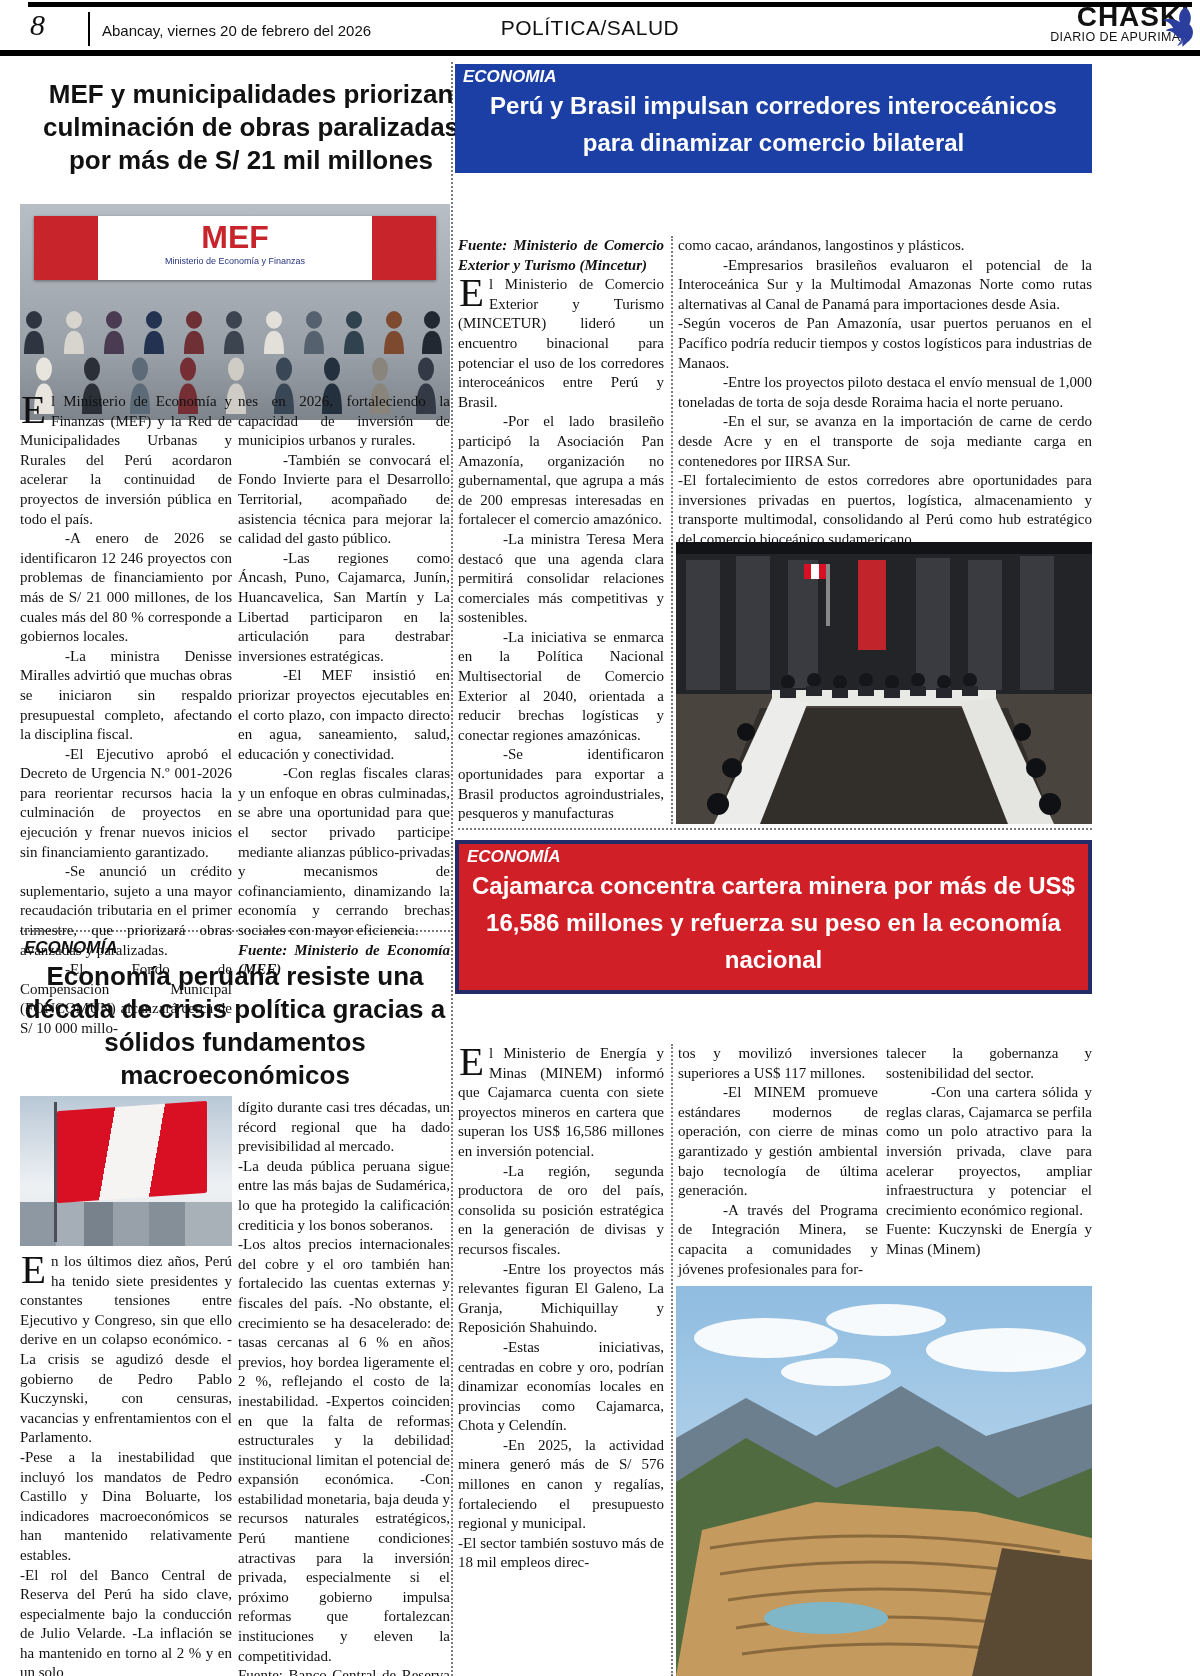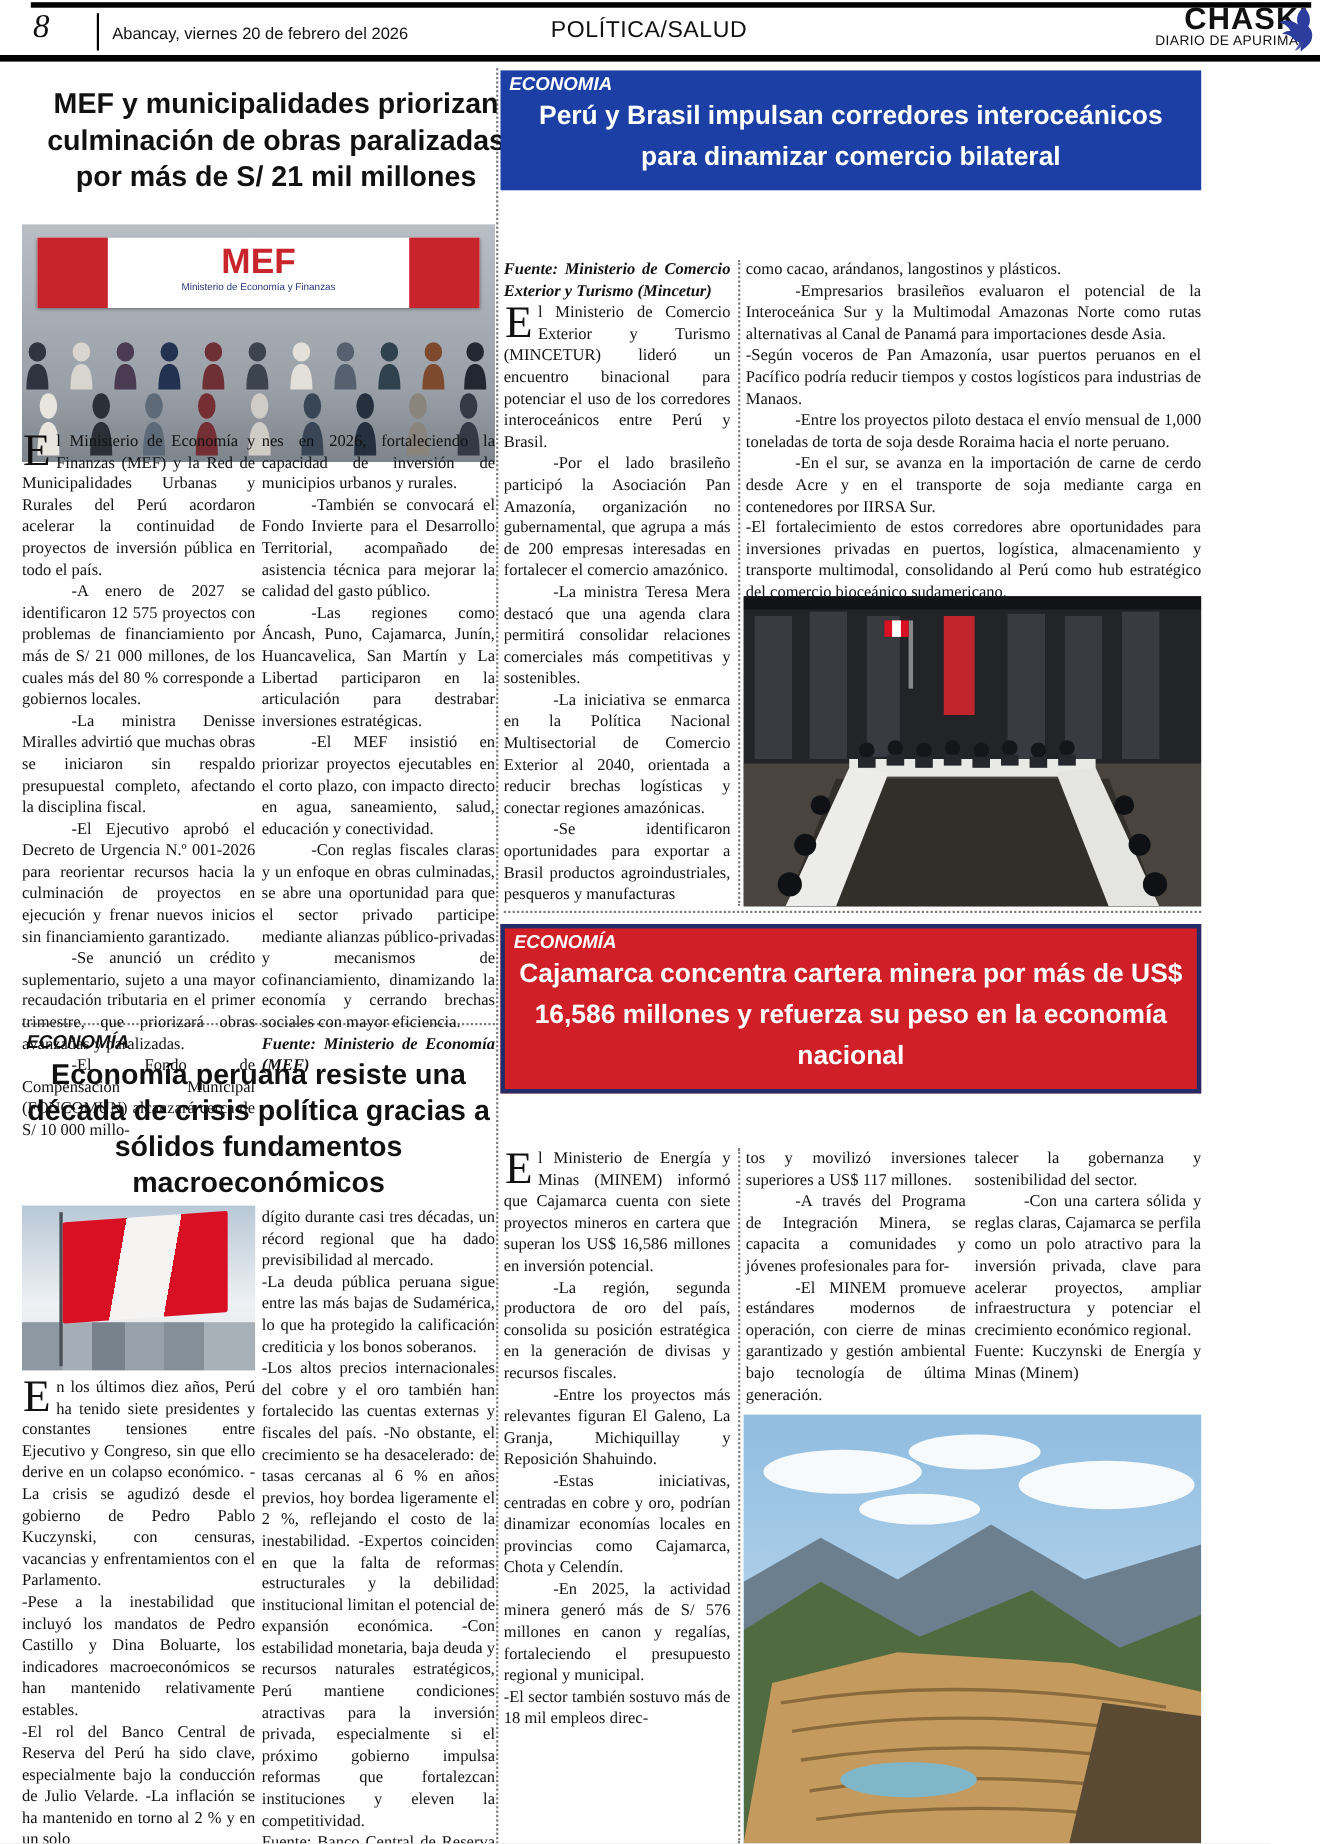--- a/index.html
+++ b/index.html
@@ -150,21 +150,21 @@
     <div class="mef-banner">
       <div class="mef-banner-red left"></div>
       <div class="mef-banner-red right"></div>
       <div class="mef-logo">MEF</div>
       <div class="mef-logo-sub">Ministerio de Economía y Finanzas</div>
     </div>
   </div>
 
   <div class="abs bodytext mef-c1">
     <p><span class="dc">E</span><span>l Ministerio de Economía y Finanzas (MEF) y la Red de Municipalidades Urbanas y Rurales del Perú acordaron acelerar la continuidad de proyectos de inversión pública en todo el país.</span></p>
-    <p class="ind">-A enero de 2027 se identificaron 12 575 proyectos con problemas de financiamiento por más de S/ 21 000 millones, de los cuales más del 80 % corresponde a gobiernos locales.</p>
+    <p class="ind">-A enero de 2026 se identificaron 12 246 proyectos con problemas de financiamiento por más de S/ 21 000 millones, de los cuales más del 80 % corresponde a gobiernos locales.</p>
     <p class="ind">-La ministra Denisse Miralles advirtió que muchas obras se iniciaron sin respaldo presupuestal completo, afectando la disciplina fiscal.</p>
     <p class="ind">-El Ejecutivo aprobó el Decreto de Urgencia N.º 001-2026 para reorientar recursos hacia la culminación de proyectos en ejecución y frenar nuevos inicios sin financiamiento garantizado.</p>
     <p class="ind">-Se anunció un crédito suplementario, sujeto a una mayor recaudación tributaria en el primer trimestre, que priorizará obras avanzadas y paralizadas.</p>
     <p class="ind">-El Fondo de Compensación Municipal (FONCOMUN) alcanzará cerca de S/ 10 000 millo-</p>
   </div>
   <div class="abs bodytext mef-c2">
     <p>nes en 2026, fortaleciendo la capacidad de inversión de municipios urbanos y rurales.</p>
     <p class="ind">-También se convocará el Fondo Invierte para el Desarrollo Territorial, acompañado de asistencia técnica para mejorar la calidad del gasto público.</p>
     <p class="ind">-Las regiones como Áncash, Puno, Cajamarca, Junín, Huancavelica, San Martín y La Libertad participaron en la articulación para destrabar inversiones estratégicas.</p>
     <p class="ind">-El MEF insistió en priorizar proyectos ejecutables en el corto plazo, con impacto directo en agua, saneamiento, salud, educación y conectividad.</p>
@@ -260,22 +260,22 @@
   <div class="abs bodytext caj-c1">
     <p><span class="dc">E</span><span>l Ministerio de Energía y Minas (MINEM) informó que Cajamarca cuenta con siete proyectos mineros en cartera que superan los US$ 16,586 millones en inversión potencial.</span></p>
     <p class="ind">-La región, segunda productora de oro del país, consolida su posición estratégica en la generación de divisas y recursos fiscales.</p>
     <p class="ind">-Entre los proyectos más relevantes figuran El Galeno, La Granja, Michiquillay y Reposición Shahuindo.</p>
     <p class="ind">-Estas iniciativas, centradas en cobre y oro, podrían dinamizar economías locales en provincias como Cajamarca, Chota y Celendín.</p>
     <p class="ind">-En 2025, la actividad minera generó más de S/ 576 millones en canon y regalías, fortaleciendo el presupuesto regional y municipal.</p>
     <p>-El sector también sostuvo más de 18 mil empleos direc-</p>
   </div>
   <div class="abs bodytext caj-c2">
     <p>tos y movilizó inversiones superiores a US$ 117 millones.</p>
+    <p class="ind">-El MINEM promueve estándares modernos de operación, con cierre de minas garantizado y gestión ambiental bajo tecnología de última generación.</p>
     <p class="ind">-A través del Programa de Integración Minera, se capacita a comunidades y jóvenes profesionales para for-</p>
-    <p class="ind">-El MINEM promueve estándares modernos de operación, con cierre de minas garantizado y gestión ambiental bajo tecnología de última generación.</p>
   </div>
   <div class="abs bodytext caj-c3">
     <p>talecer la gobernanza y sostenibilidad del sector.</p>
     <p class="ind">-Con una cartera sólida y reglas claras, Cajamarca se perfila como un polo atractivo para la inversión privada, clave para acelerar proyectos, ampliar infraestructura y potenciar el crecimiento económico regional.</p>
     <p>Fuente: Kuczynski de Energía y Minas (Minem)</p>
   </div>
 
   <div class="abs photo photo-mine">
     <svg viewBox="0 0 416 390" width="416" height="390">
       <defs>

